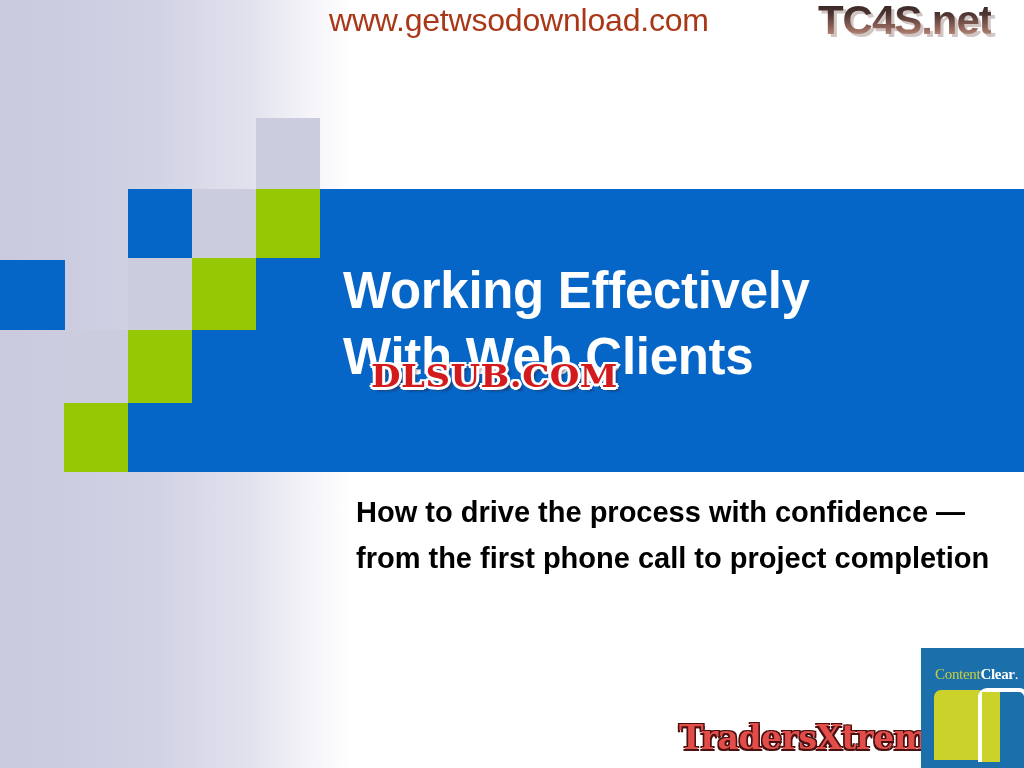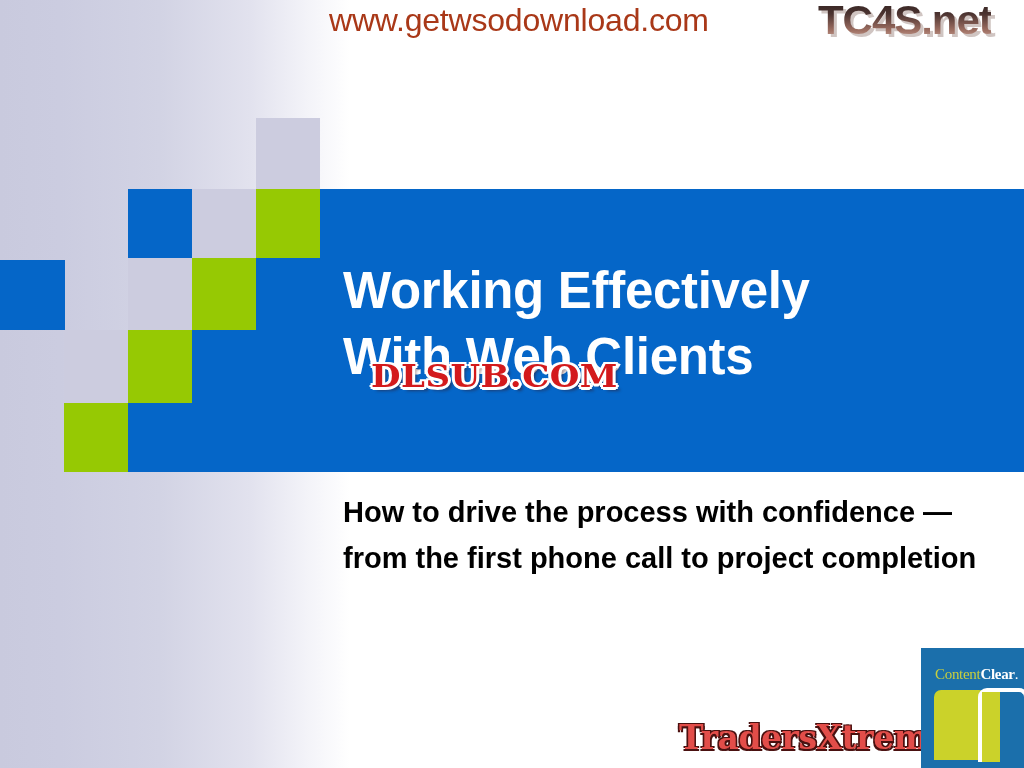--- a/index.html
+++ b/index.html
@@ -57,21 +57,21 @@
     font-size: 51px;
     font-weight: bold;
     line-height: 66px;
     letter-spacing: -0.3px;
     white-space: nowrap;
   }
 
   
   .subtitle {
     position: absolute;
-    left: 343px;
+    left: 356px;
     top: 489px;
     width: 640px;
     color: #000000;
     font-size: 29px;
     font-weight: bold;
     line-height: 46px;
   }
 
   
   .wm-getwso {

